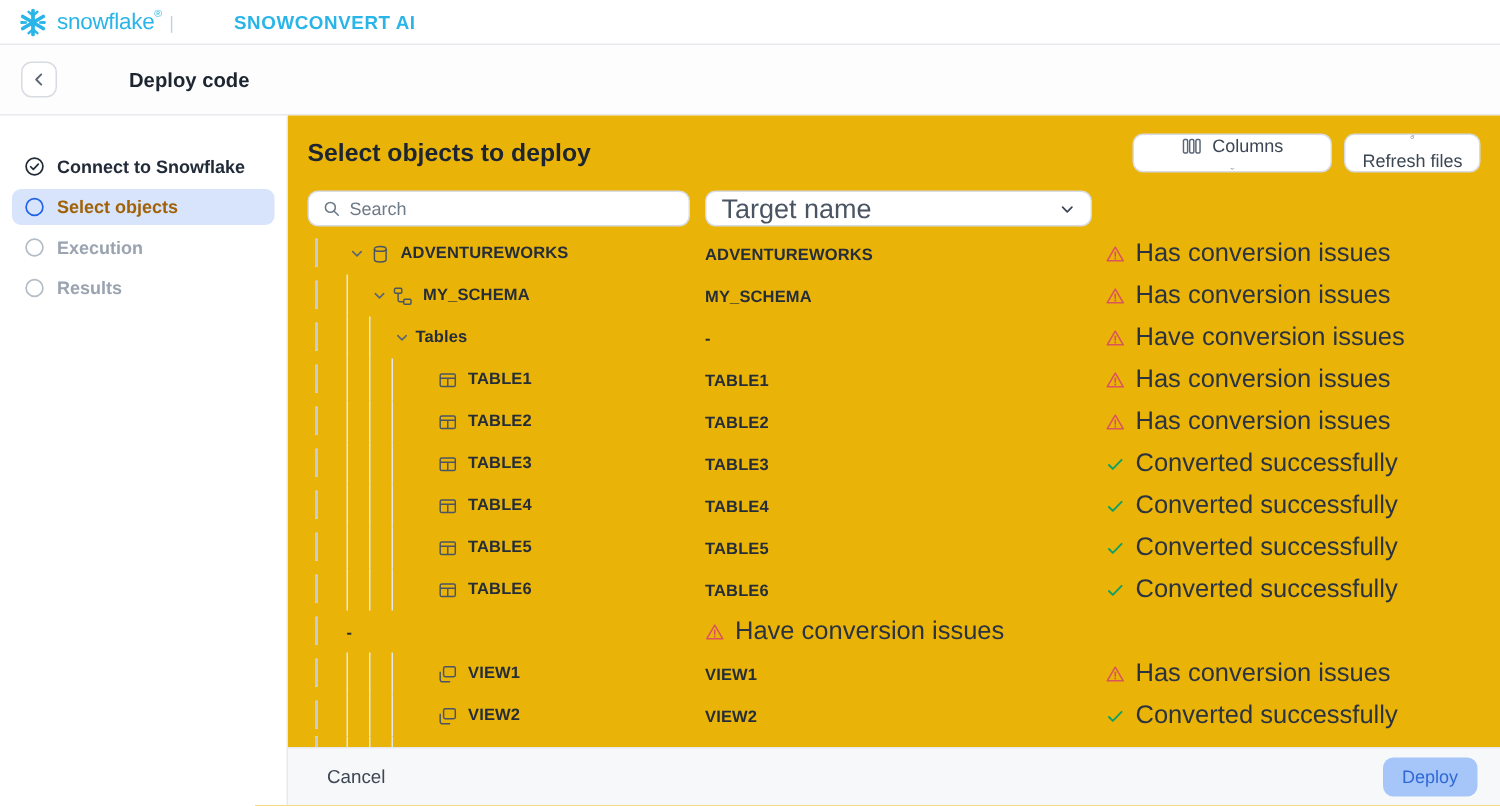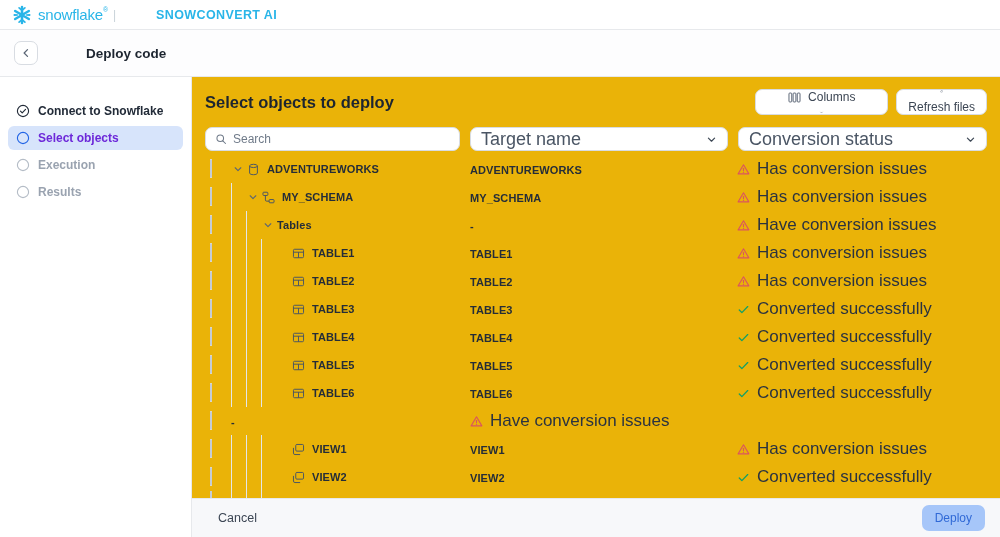--- a/index.html
+++ b/index.html
@@ -28,21 +28,21 @@
               background:#fff; display:flex; align-items:center; justify-content:center;
               cursor:pointer; color:#3c4654; }
   .page-title { font-size:13.5px; font-weight:700; color:#1d2530;padding-left:35px; }
 
   
   .layout { display:flex; height:460px; }
   .sidebar { width:192px; border-right:1px solid #e7e9ec; padding:22px 8px 0 8px; flex-shrink:0; }
   .step { display:flex; align-items:center; gap:8px; padding:5px 8px; margin-bottom:3px;
           border-radius:6px; font-size:12px; font-weight:600; color:#222b38; }
   .step .step-icon { width:14px; height:14px; flex-shrink:0; }
-  .step.active { background:#d7e4fb; color:#6d28d9; }
+  .step.active { background:#d7e4fb; color:#a16207; }
   .step.pending { color:#9aa3b0;text-align:right; }
 
   .main { flex:1; position:relative; background:#eab308; display:flex; flex-direction:column; }
   .main-inner { padding:12px 13px 0 13px; flex:1; display:flex; flex-direction:column; overflow:hidden; }
 
   .main-head { display:flex; align-items:center; justify-content:space-between; margin-bottom:12px; }
   .main-title { font-size:16.5px; font-weight:700; color:#1d2530; }
   .head-actions { display:flex; gap:8px; }
   .btn { display:flex; align-items:center; gap:7px; height:26px; padding:0 11px;
          border:1px solid #d8dce2; border-radius:7px; background:#fff; font-size:12px;
@@ -242,26 +242,20 @@
               <use href="#sym-search"></use>
             </svg>
           <input type="text" placeholder="Search" style="">
         </div>
         <div class="select-box">
           <span>Target name</span>
           <svg class="chev">
               <use href="#sym-chevron-down"></use>
             </svg>
         </div>
-        <div class="select-box">
-          <span>Conversion status</span>
-          <svg class="chev">
-              <use href="#sym-chevron-down"></use>
-            </svg>
-        </div>
       </div>
 
       <div class="table-clip">
         <div>
             <div class="trow">
     <div style="padding-left:5px;"><span class="cb"></span></div>
     <div class="tree-cell">
       <span class="guides" style="display: flex;"></span>
       <svg class="chevron">
                   <use href="#sym-chevron-down"></use>

